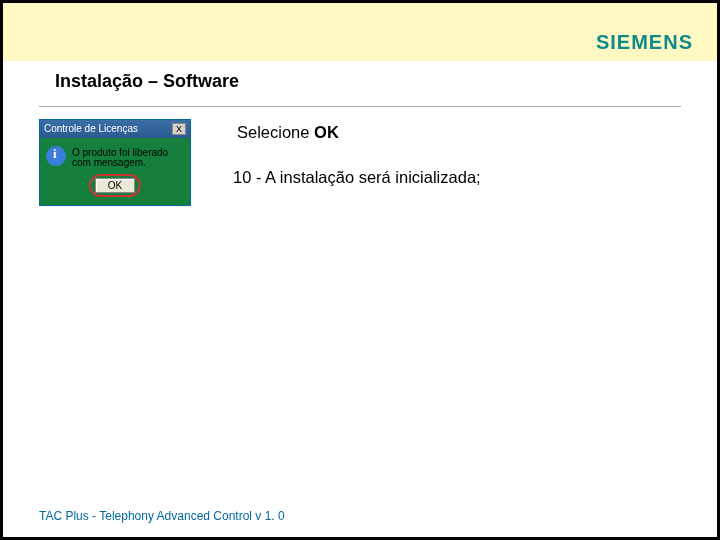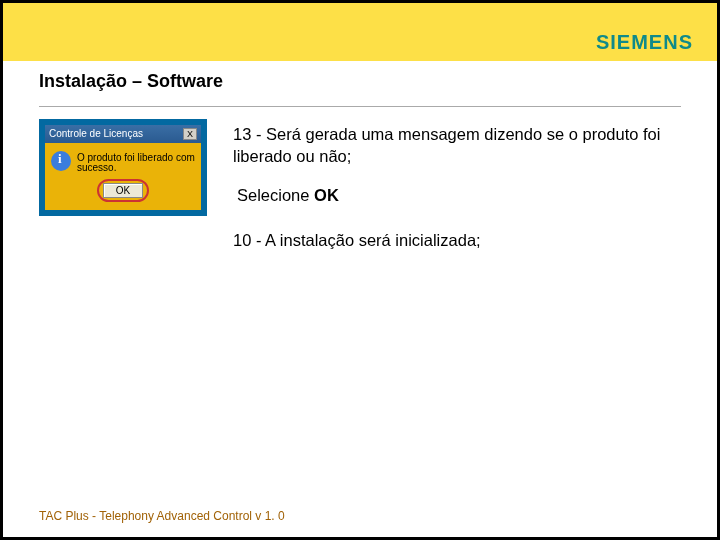--- a/index.html
+++ b/index.html
@@ -1,38 +1,38 @@
 <!DOCTYPE html>
 <html><head>
 <meta charset="utf-8">
 <style>
   * { box-sizing: border-box; margin: 0; padding: 0; }
   body { width: 720px; height: 540px; font-family: Arial, sans-serif; background: #fff; border: 3px solid #000; position: relative; }
-  .header-bar { background: #fde047; height: 58px; position: relative; }
+  .header-bar { background: #fef9c3; height: 58px; position: relative; }
   .logo { position: absolute; right: 24px; top: 28px; color: #0f8a8a; font-weight: 700; font-size: 20px; letter-spacing: 1px; }
-  .title-area { padding: 10px 0 0 36px; }
+  .title-area { padding: 10px 0 0 52px; }
   .title { font-size: 18px; font-weight: 700; color: #000; }
   .divider { border: none; border-top: 1px solid #aaa; margin: 14px 36px 0 36px; }
   .content { display: flex; padding: 12px 36px 0 36px; gap: 14px; align-items: flex-start; }
   .left-col { width: 180px; flex-shrink: 0; }
   .right-col { flex: 1; padding-top: 4px; }
-  .dialog { border: 6px solid #0369a1; background: #eab308; width: 168px; font-size: 10px; line-height: 1; position: relative; }
+  .dialog { border: 1px solid #0369a1; background: #15803d; width: 152px; font-size: 10px; line-height: 1; position: relative; }
   .dlg-title { background: linear-gradient(#3a6ea5,#2a5a90); color: #fff; padding: 3px 4px; display: flex; justify-content: space-between; align-items: center; font-size: 10px; }
   .dlg-close { width: 14px; height: 12px; background: #d4d0c8; border: 1px solid #888; color: #000; font-size: 9px; line-height: 10px; text-align: center; }
   .dlg-body { padding: 8px 6px 6px 6px; display: flex; gap: 6px; align-items: flex-start; }
   .info-icon { width: 20px; height: 20px; border-radius: 50%; background: #3b7ddd; position: relative; flex-shrink: 0; }
   .info-icon::after { content: "i"; color: #fff; font-weight: 700; font-family: Georgia, serif; font-size: 13px; position: absolute; left: 7px; top: 1px; }
   .dlg-msg { font-size: 10px; color: #000; padding-top: 2px; }
   .dlg-btn-row { text-align: center; padding: 0 0 8px 0; position: relative; }
   .ok-wrap { display: inline-block; border: 2px solid #c33; border-radius: 12px; padding: 2px 4px; }
   .ok-btn { background: #ece9d8; border: 1px solid #888; padding: 1px 12px; font-size: 10px; box-shadow: 1px 1px 0 #fff inset; }
   .step { font-size: 16.5px; color: #000; margin-bottom: 18px; line-height: 1.35; }
   .sel { font-size: 16.5px; color: #000; margin-bottom: 24px; padding-left: 4px; }
   .sel b { font-weight: 700; }
-  .footer { position: absolute; bottom: 14px; left: 36px; right: 36px; display: flex; justify-content: space-between; font-size: 12px; color: #a16207; }
+  .footer { position: absolute; bottom: 14px; left: 36px; right: 36px; display: flex; justify-content: space-between; font-size: 12px; color: #0369a1; }
 </style>
 </head>
 <body>
 
 <div class="header-bar">
   <div class="logo">SIEMENS</div>
 </div>
 
 <div class="title-area">
   <div class="title">Instalação – Software</div>
@@ -43,32 +43,31 @@
 <div class="content">
 
   <div class="left-col">
     <div class="dialog">
       <div class="dlg-title">
         <span>Controle de Licenças</span>
         <span class="dlg-close">X</span>
       </div>
       <div class="dlg-body">
         <span class="info-icon"></span>
-        <span class="dlg-msg">O produto foi liberado com sucesso.</span>
+        <span class="dlg-msg">O produto foi liberado com mensagem.</span>
       </div>
       <div class="dlg-btn-row">
         <span class="ok-wrap">
           <button class="ok-btn">OK</button>
         </span>
       </div>
     </div>
   </div>
 
   <div class="right-col">
-    <div class="step">13 - Será gerada uma mensagem dizendo se o produto foi liberado ou não;</div>
     <div class="sel">
       <span>Selecione </span><b>OK</b>
     </div>
     <div class="step">10 - A instalação será inicializada;</div>
   </div>
 
 </div>
 
 <div class="footer">
   <span>TAC Plus - Telephony Advanced Control v 1. 0</span>

